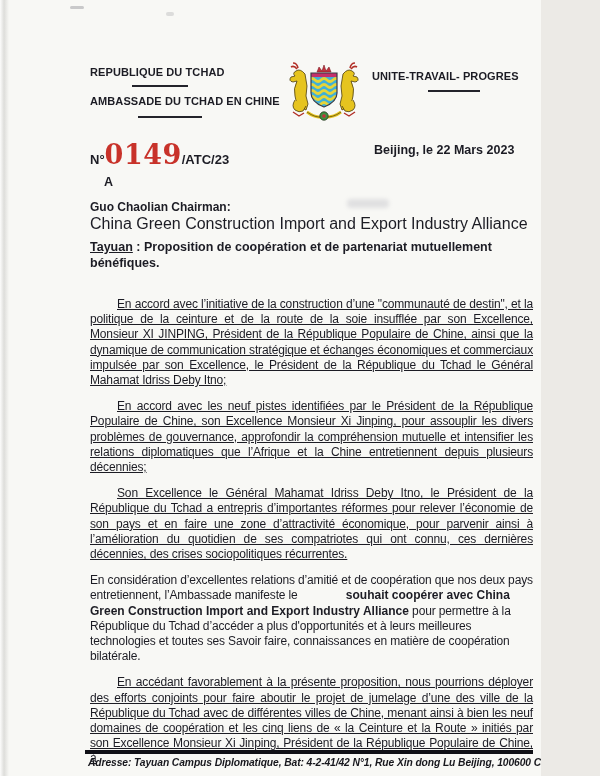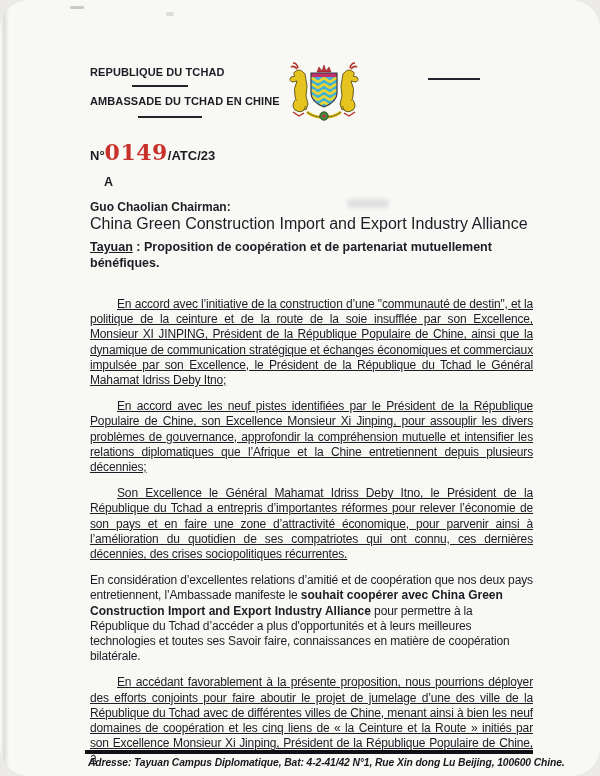--- a/index.html
+++ b/index.html
@@ -2,54 +2,54 @@
 <html><head>
 <meta charset="utf-8">
 <style>
   html,body{margin:0;padding:0;}
   body{
     width:600px;height:776px;
     font-family:"Liberation Sans","DejaVu Sans",sans-serif;
     background:#eceae6;
   }
   .page{
-    position:relative;width:600px;height:776px;overflow:hidden;
-    background:#f8f8f5;color:#1c1c24;border-radius:29px;
+    position:relative;width:541px;height:776px;overflow:hidden;
+    background:#f8f8f5;color:#1c1c24;
   }
   
   .edge-left{position:absolute;left:0;top:0;width:9px;height:100%;
     background:linear-gradient(90deg,#ffffff 0%,#cfcfcc 45%,rgba(207,207,204,0) 100%);opacity:.65;}
   .speck{position:absolute;background:#9a9aa0;opacity:.5;border-radius:2px;}
   .smudge{position:absolute;left:347px;top:199px;width:42px;height:9px;
     background:#a9a9b4;opacity:.30;filter:blur(2px);border-radius:4px;}
   
   .hdr-left{position:absolute;left:90px;top:66px;width:200px;font-weight:bold;font-size:11px;letter-spacing:.1px;}
   .hdr-left .rule1{width:56px;height:0;border-top:2px solid #23232b;margin:7px 0 8px 42px;}
   .hdr-left .rule2{width:64px;height:0;border-top:2px solid #23232b;margin:9px 0 0 48px;}
   .emblem{position:absolute;left:283px;top:60px;width:82px;height:64px;}
   .hdr-right{position:absolute;left:372px;top:70px;width:160px;font-weight:bold;font-size:11px;letter-spacing:.1px;}
   .hdr-right .rule3{width:52px;height:0;border-top:2px solid #23232b;margin:8px 0 0 56px;}
   
   .refline{position:absolute;left:90px;top:139px;display:flex;align-items:baseline;font-weight:bold;font-size:13px;}
-  .refline .num{font-family:"DejaVu Serif","Liberation Serif",serif;font-size:22px;font-weight:bold;letter-spacing:.5px;}
+  .refline .num{font-family:"DejaVu Serif","Liberation Serif",serif;font-size:27px;font-weight:bold;letter-spacing:.5px;}
   .dateline{position:absolute;left:374px;top:143px;font-weight:bold;font-size:12.5px;}
   
   .salut{position:absolute;left:104px;top:175px;font-weight:bold;font-size:12.5px;}
   .addr-name{position:absolute;left:90px;top:200px;font-weight:bold;font-size:12px;}
   .addr-org{position:absolute;left:90px;top:215px;font-weight:normal;font-size:16px;}
   
   .objet{position:absolute;left:90px;top:239px;width:446px;font-weight:bold;font-size:12.5px;line-height:16px;}
   .objet .u{text-decoration:underline;}
   
   .letter-body{position:absolute;left:90px;top:297px;width:443px;font-size:12px;line-height:15.2px;letter-spacing:-0.15px;}
   .letter-body p{margin:0 0 11px 0;}
   .letter-body p.indent{text-indent:27px;}
   .letter-body p.justify{text-align:justify;text-justify:inter-word;text-decoration:underline;}
   .letter-body p.ragged{text-align:left;}
-  .letter-body .b{font-weight:bold;letter-spacing:0;}
+  .letter-body .b{font-weight:bold;letter-spacing:0;margin-left:45px;}
   
   .footer-rule{position:absolute;left:85px;top:750px;width:448px;height:4px;background:#101016;}
   .footer-text{position:absolute;left:88px;top:757px;width:446px;text-align:center;
     font-weight:bold;font-size:10.3px;letter-spacing:-0.1px;white-space:nowrap;color:#17171d;font-style:italic;}
 </style>
 </head>
 <body>
 
 <div class="page">
 
@@ -103,29 +103,31 @@
       <path d="M28,13 h26 v20 q0,9 -13,14 q-13,-5 -13,-14 z" fill="none" stroke="#3a3a44" stroke-width="1.2"></path>
 
       <path d="M24,52 q8,6 16,5 q10,1 18,-5" fill="none" stroke="#e6c41f" stroke-width="3"></path>
       <path d="M24,52 q8,6 16,5 q10,1 18,-5" fill="none" stroke="#4a3c10" stroke-width="0.7"></path>
       <circle cx="41" cy="56" r="4.2" fill="#3e8f3e" stroke="#27331f" stroke-width="0.8"></circle>
       <circle cx="41" cy="56" r="1.8" fill="#c4303c"></circle>
     </svg>
   </div>
 
   <div class="hdr-right">
+    <div>UNITE-TRAVAIL- PROGRES</div>
     <div class="rule3"></div>
   </div>
 
   <div class="refline">
     <span>N°</span>
       <span class="num" style="color: rgb(200, 50, 42);">0149</span>
       <span>/ATC/23</span>
   </div>
 
+  <div class="dateline">Beijing, le 22 Mars 2023</div>
 
   <div class="salut">A</div>
   <div class="addr-name">Guo Chaolian Chairman:</div>
   <div class="addr-org">China Green Construction Import and Export Industry Alliance</div>
 
   <div class="objet">
     <span class="u">Tayuan</span><span> : Proposition de coopération et de partenariat mutuellement bénéfiques.</span>
   </div>
 
   <div class="letter-body">

